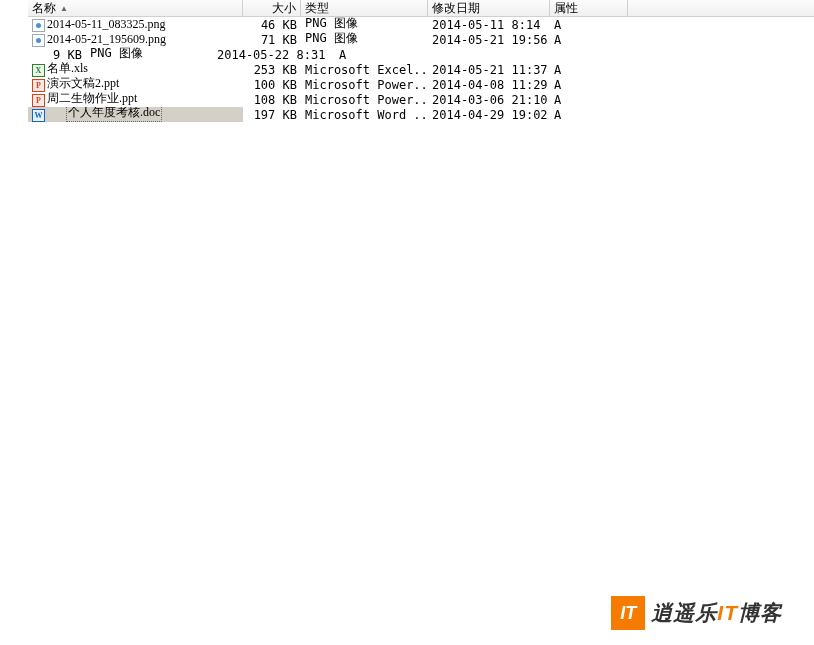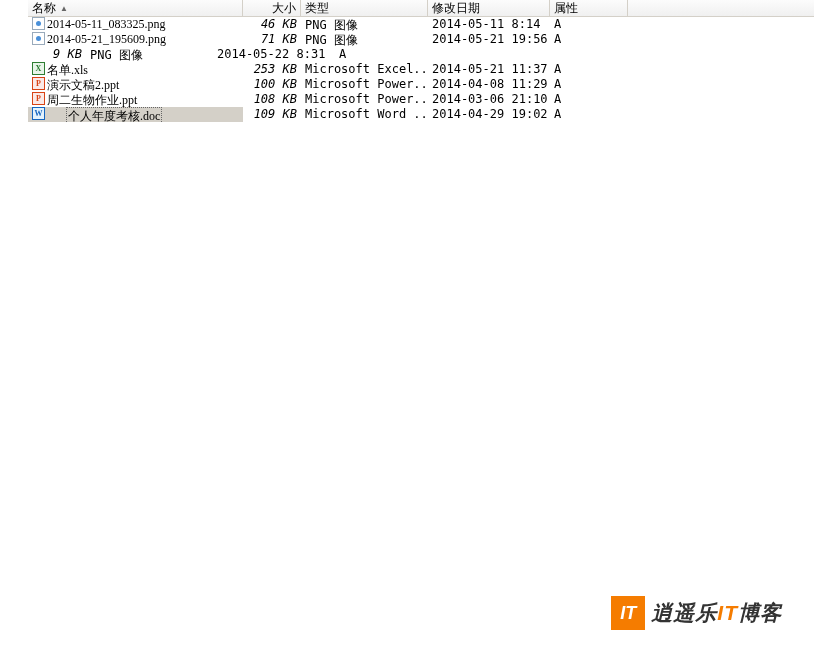--- a/index.html
+++ b/index.html
@@ -45,26 +45,26 @@
       display: flex;
       height: 15px;
       align-items: center;
       cursor: default;
     }
     .file-cell {
       padding: 0 4px;
       white-space: nowrap;
       overflow: hidden;
       display: flex;
-      align-items: flex-start;
+      align-items: flex-end;
       height: 100%;
       font-family: "Fixedsys", "SimSun", monospace;
       font-size: 12px;
     }
-    .file-cell.right { justify-content: flex-end; font-style: italic; }
+    .file-cell.right { justify-content: flex-end; }
     .file-cell.col-name { font-family: "SimSun", "宋体"; }
     .icon {
       width: 13px;
       height: 13px;
       display: inline-flex;
       align-items: center;
       justify-content: center;
       margin-right: 2px;
       flex-shrink: 0;
       border: 1px solid #888;
@@ -196,21 +196,21 @@
         <div class="file-cell col-size right">108 KB</div>
         <div class="file-cell col-type">Microsoft Power...</div>
         <div class="file-cell col-date">2014-03-06 21:10</div>
         <div class="file-cell col-attr">A</div>
       </div>
       <div class="file-row selected">
         <div class="file-cell col-name">
           <span class="icon icon-doc"></span>
           <span class="filename-text">个人年度考核.doc</span>
         </div>
-        <div class="file-cell col-size right">109 KB</div>
+        <div class="file-cell col-size right">197 KB</div>
         <div class="file-cell col-type">Microsoft Word ...</div>
         <div class="file-cell col-date">2014-04-29 19:02</div>
         <div class="file-cell col-attr">A</div>
       </div>
     </div>
 </div>
 
 <div class="watermark">
   <div class="wm-it-box">IT</div>
   <div class="wm-text">

